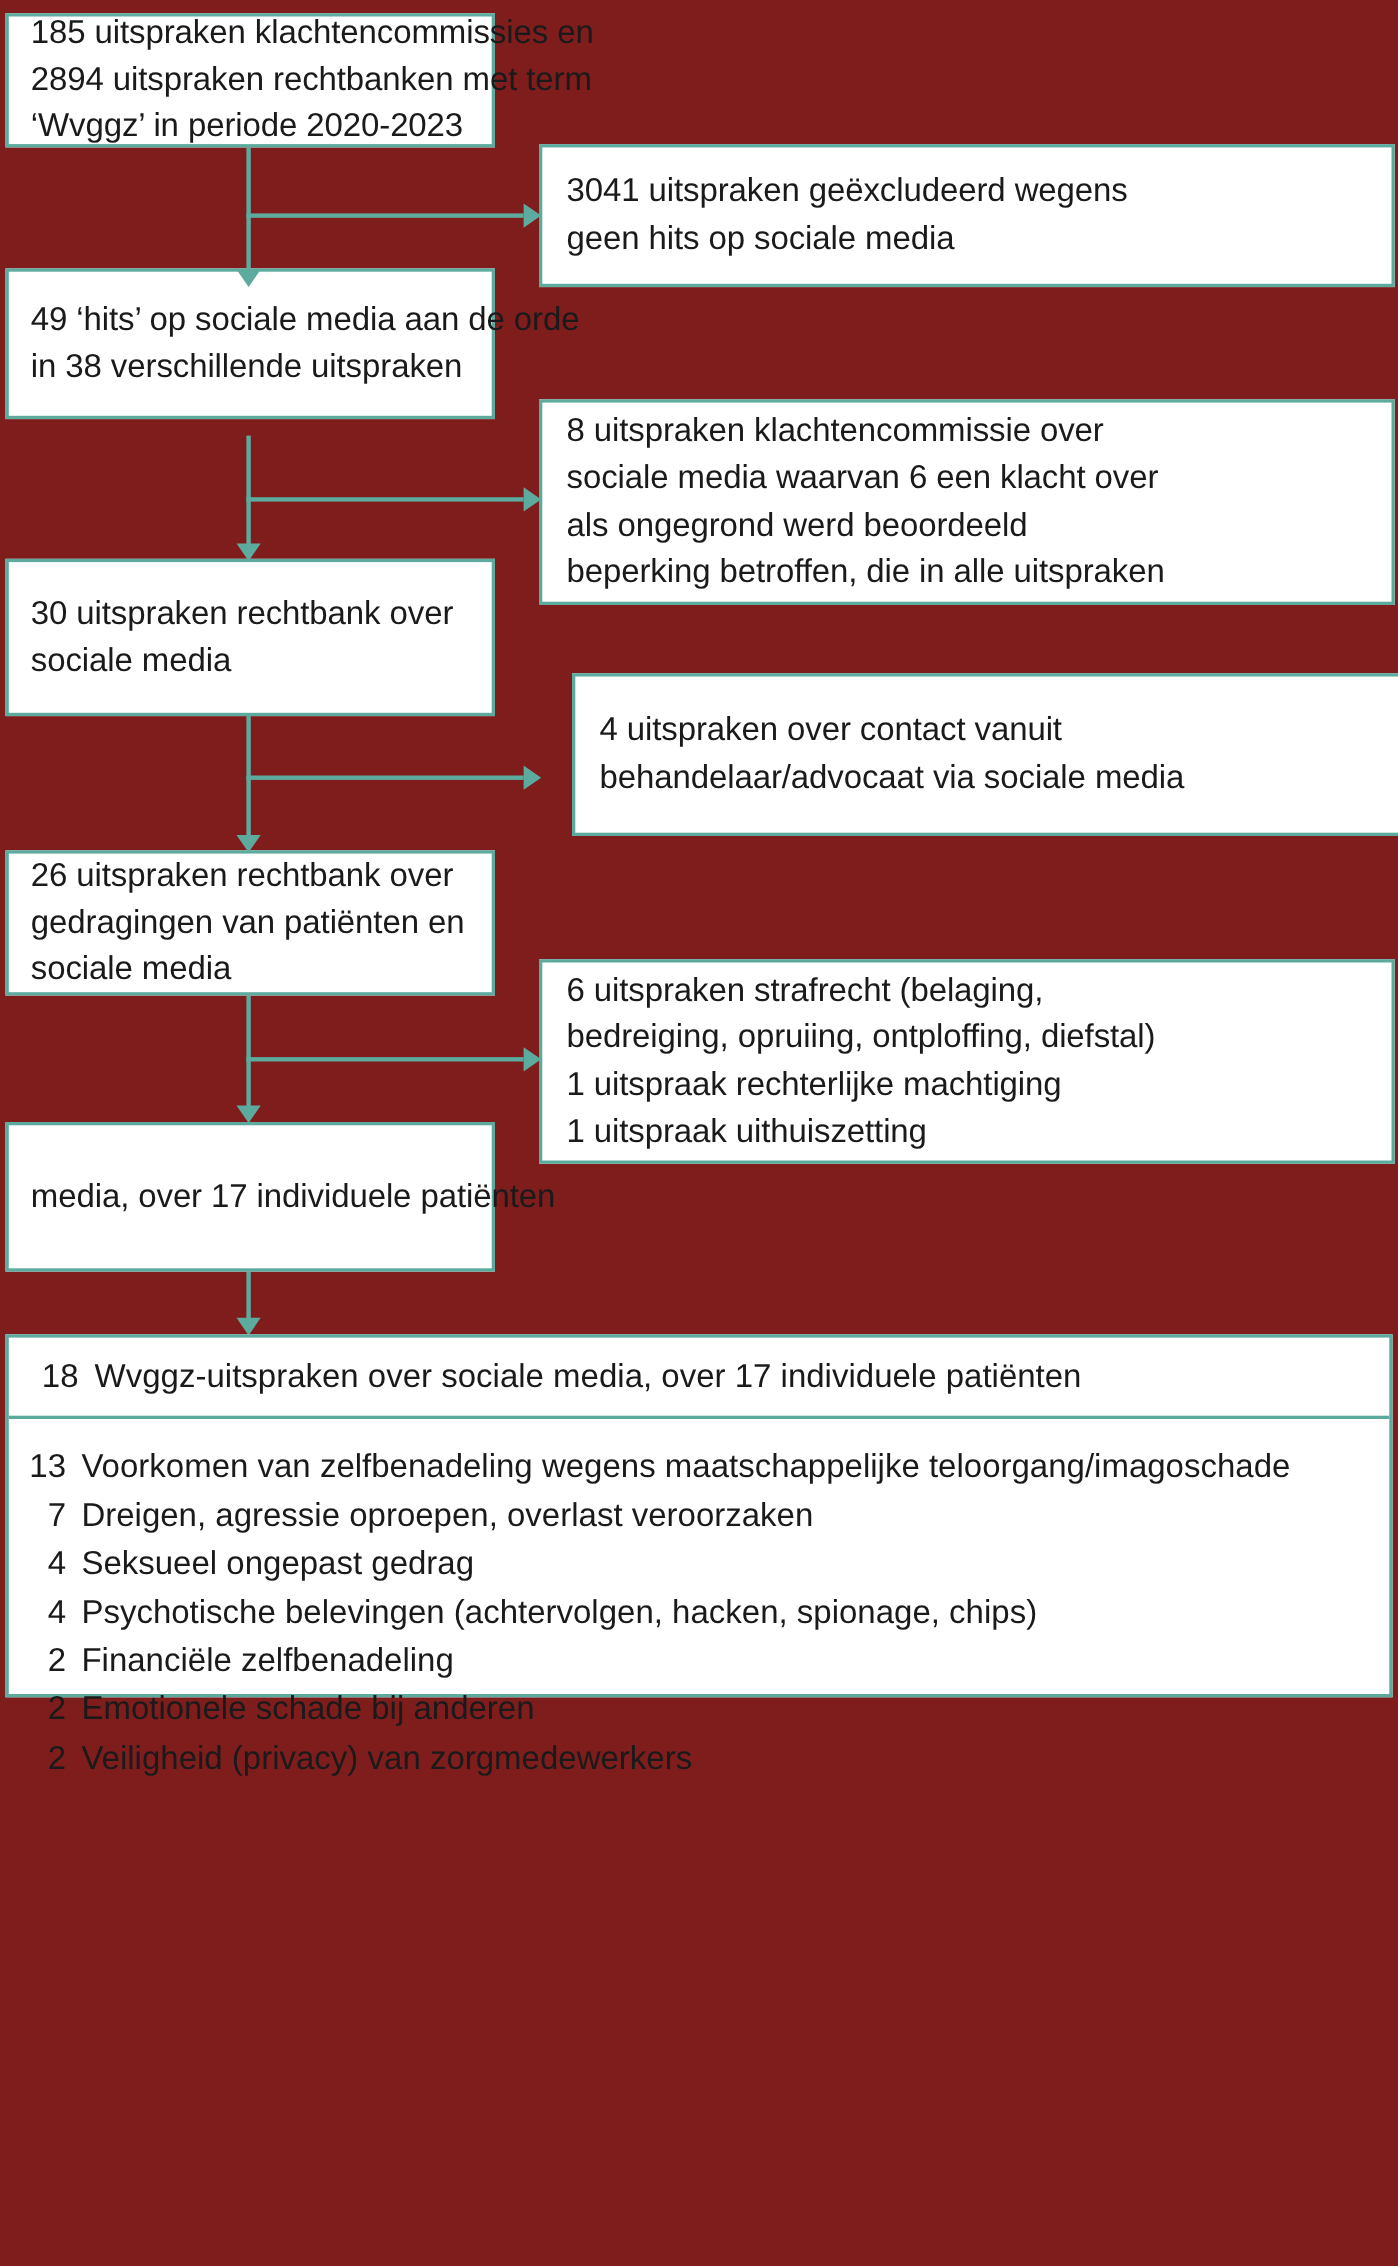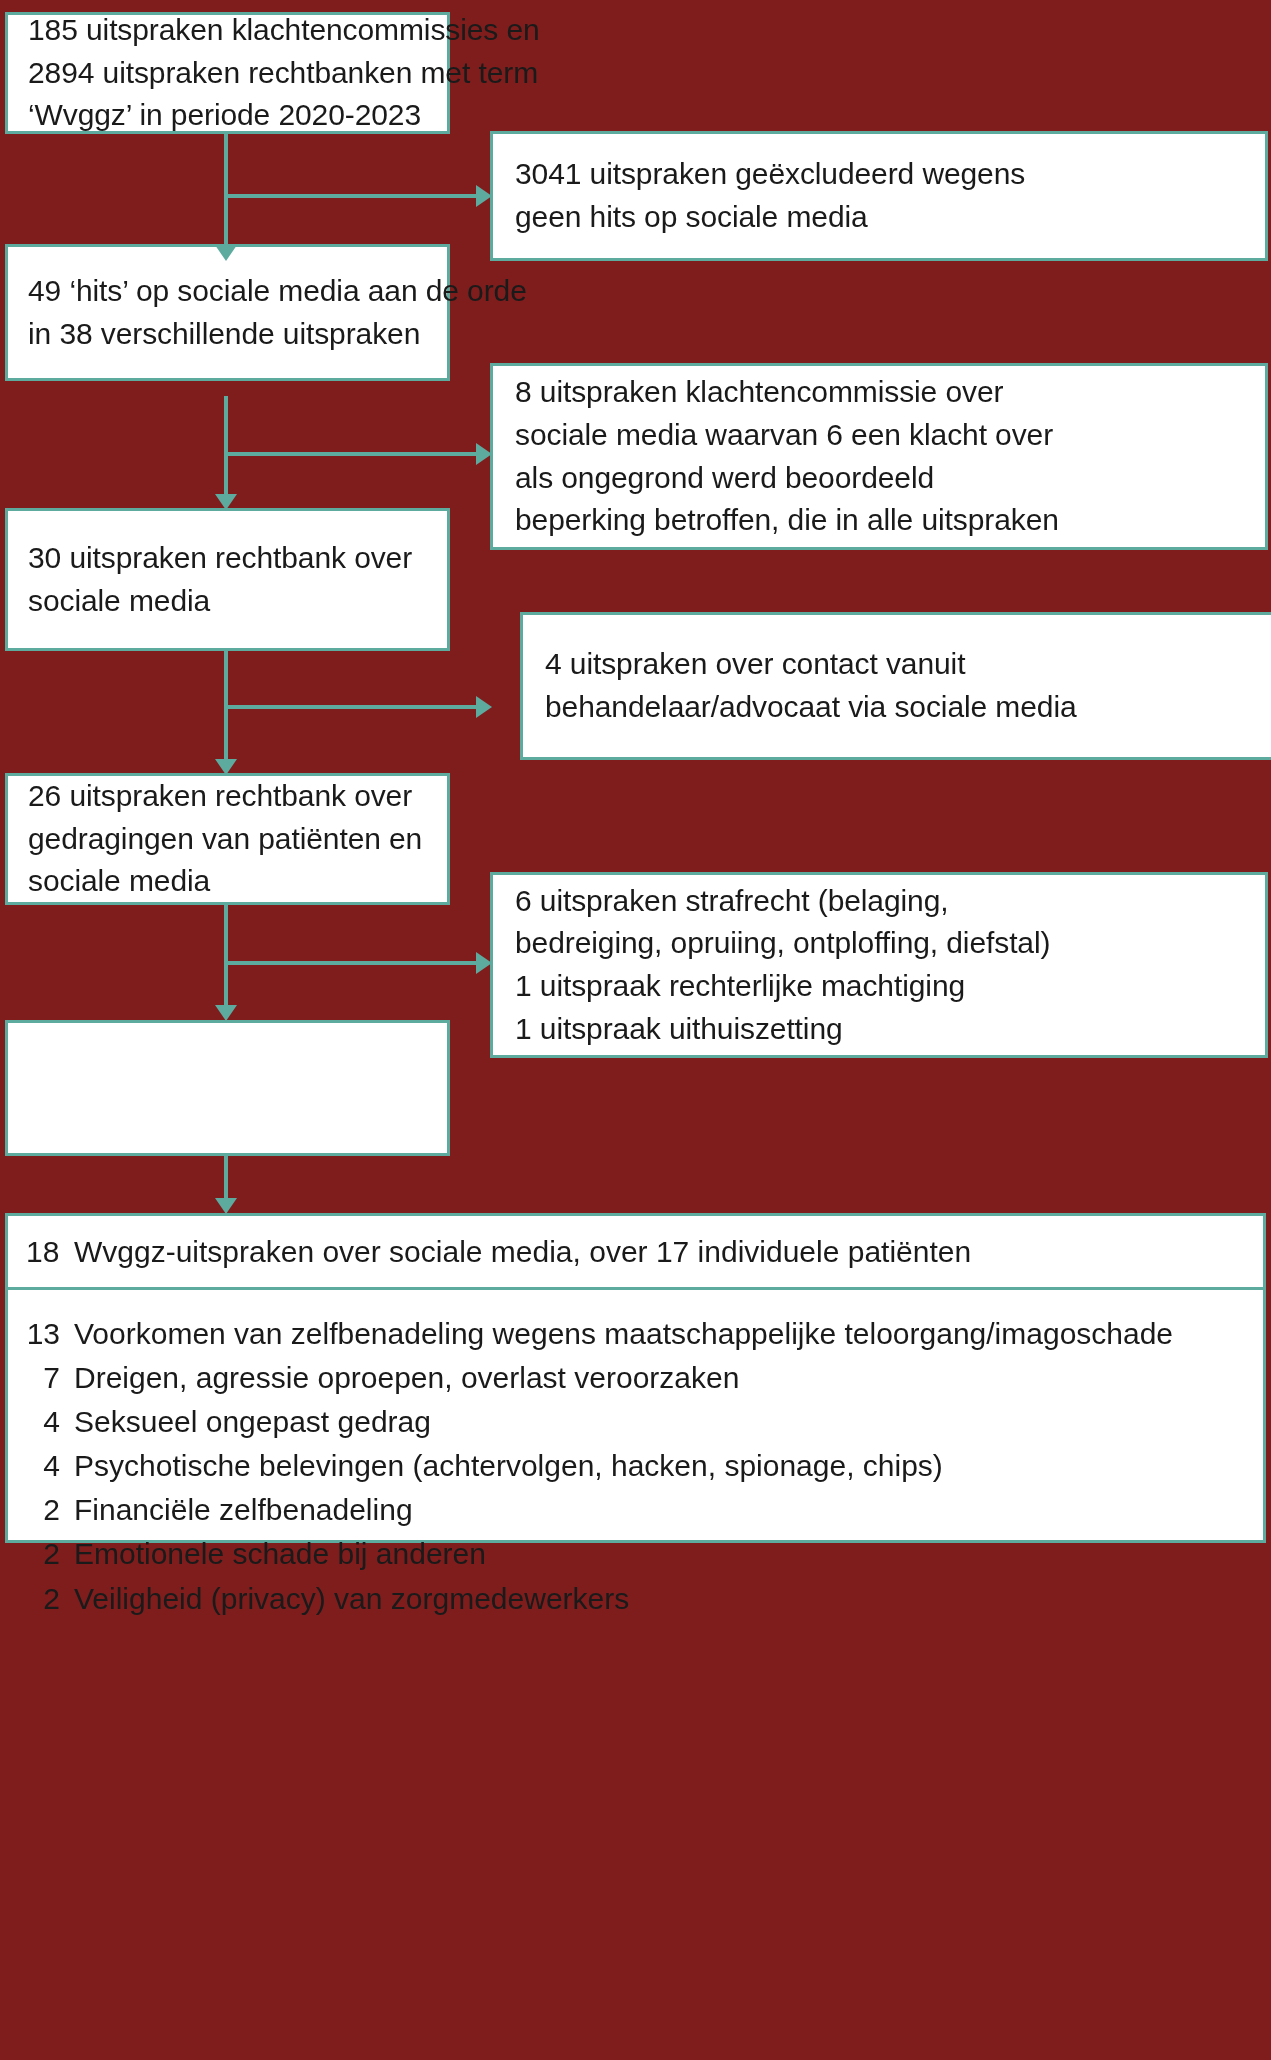--- a/index.html
+++ b/index.html
@@ -65,21 +65,21 @@
     position: absolute;
     box-sizing: border-box;
     border: 3px solid #5dab9f;
     background: #ffffff;
   }
   #summary-header {
     box-sizing: border-box;
     height: 74px;
     display: flex;
     align-items: center;
-    padding-left: 18px;
+    padding-left: 30px;
     border-bottom: 3px solid #5dab9f;
   }
   #summary-header .num {
     font-size: 30px;
     width: 48px;
     display: inline-block;
   }
   #summary-header .txt { font-size: 30px; }
   #summary-list {
     padding: 22px 18px 20px 18px;
@@ -123,20 +123,21 @@
     <div class="line">sociale media</div>
   </div>
 
   <div class="box left" style="left:5px; top:773px; width:445px; height:132px;">
     <div class="line">26 uitspraken rechtbank over</div>
     <div class="line">gedragingen van patiënten en</div>
     <div class="line">sociale media</div>
   </div>
 
   <div class="box left" style="left:5px; top:1020px; width:445px; height:136px;">
+    <div class="line">media, over 17 individuele patiënten</div>
   </div>
 
   <div class="box right" style="left:490px; top:131px; width:778px; height:130px;">
     <div class="line">3041 uitspraken geëxcludeerd wegens</div>
     <div class="line">geen hits op sociale media</div>
   </div>
 
   <div class="box right" style="left:490px; top:363px; width:778px; height:187px;">
     <div class="line">8 uitspraken klachtencommissie over</div>
     <div class="line">sociale media waarvan 6 een klacht over</div>

